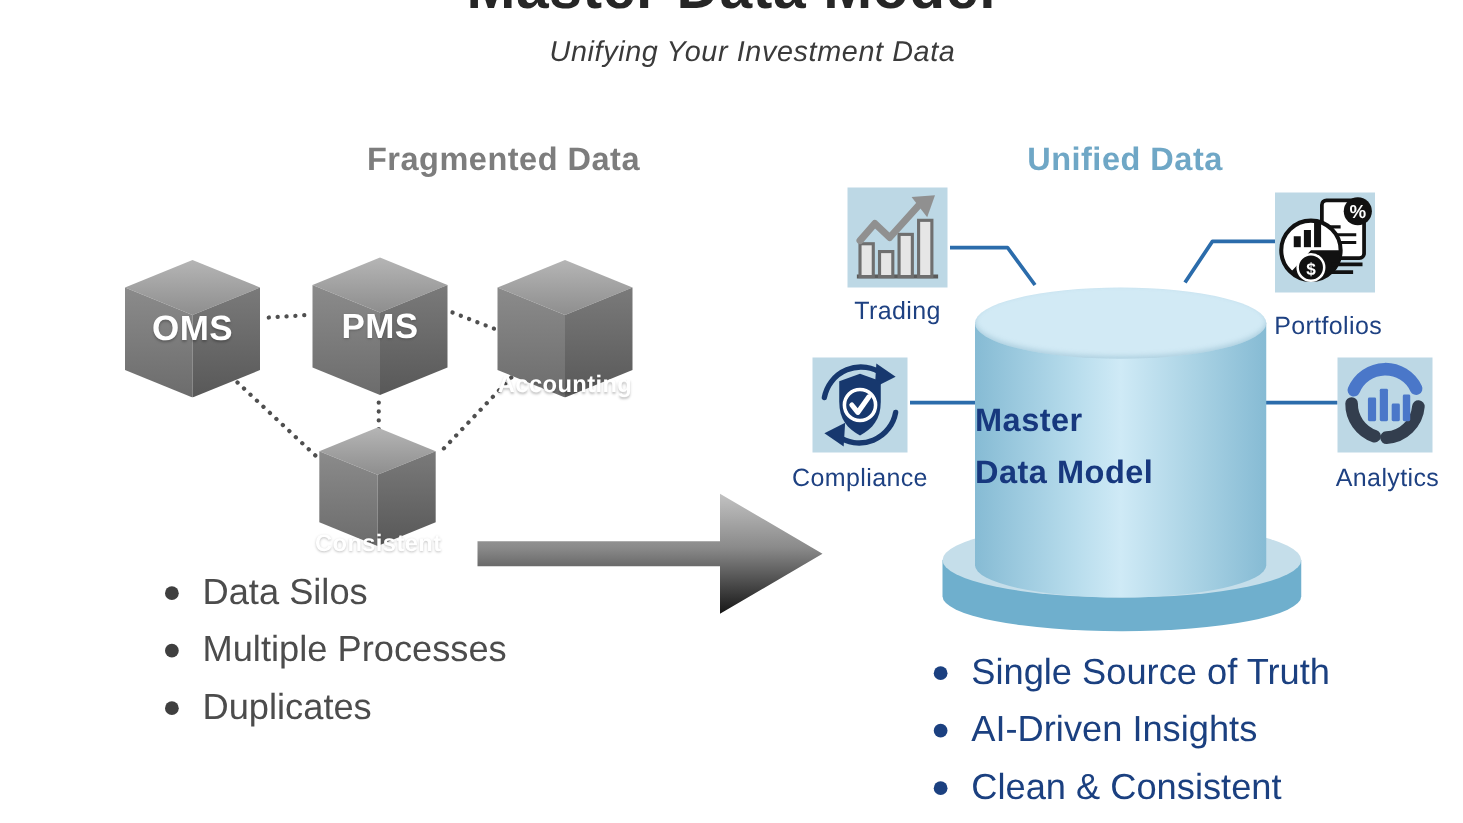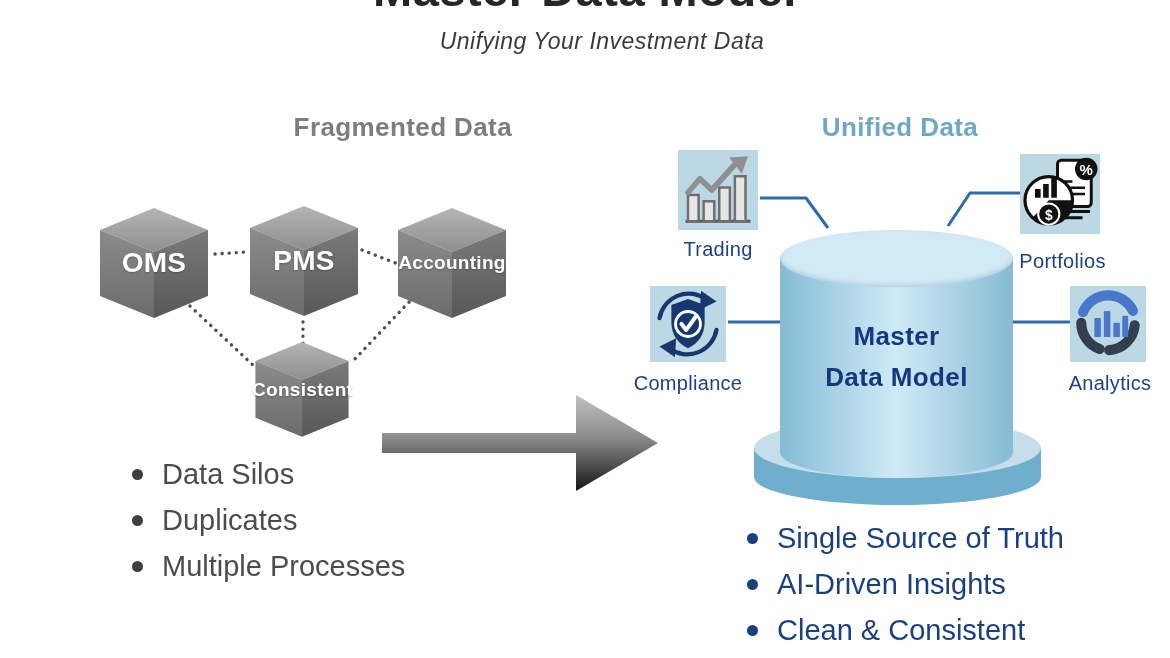--- a/index.html
+++ b/index.html
@@ -31,21 +31,21 @@
 
   
   .cube{pointer-events:none;}
   .cube svg{position:absolute;left:0;top:0;width:100%;height:100%;}
   .cube-label{
     position:absolute;left:0;top:50%;width:100%;transform:translateY(-46%);
     text-align:center;color:#ffffff;font-weight:bold;letter-spacing:.3px;
     text-shadow:0 1px 2px rgba(0,0,0,.25);
   }
   .cube-big .cube-label{font-size:28px;}
-  .cube-small .cube-label{font-size:19px;}
+  .cube-small .cube-label{font-size:19px;margin-top:46px;}
 
   
   .bullet-list{list-style:none;margin:0;padding:0;}
   .bullet-list li{position:relative;padding-left:32px;margin-bottom:13px;line-height:33px;}
   .left-bullets{left:130px;top:458px;width:420px;font-size:29px;color:#4c4c4c;}
   .right-bullets{left:745px;top:522px;width:420px;font-size:29px;color:#1b4080;}
   .bullet-dot{
     position:absolute;left:2px;top:11px;width:11px;height:11px;border-radius:50%;
   }
   .left-bullets .bullet-dot{background:#3f3f3f;}
@@ -62,21 +62,21 @@
   .cyl-body{
     left:780px;top:258px;width:233px;height:220px;z-index:3;
     background:linear-gradient(90deg,#86bbd4 0%,#b7dcec 34%,#cfeaf6 50%,#a9d2e4 76%,#86bbd4 100%);
     border-bottom-left-radius:117px 26px;border-bottom-right-radius:117px 26px;
   }
   .cyl-top{
     left:780px;top:230px;width:233px;height:57px;z-index:4;border-radius:50%;
     background:#d2eaf5;box-shadow:inset 0 -2px 4px rgba(110,160,185,.35);
   }
   .cyl-text{
-    left:780px;top:316px;width:233px;z-index:5;text-align:center;
+    left:780px;top:316px;width:233px;z-index:5;text-align:left;
     font-size:26px;font-weight:bold;color:#17387e;line-height:41px;letter-spacing:.4px;
   }
   .base-body{
     left:754px;top:448px;width:287px;height:57px;z-index:1;background:#6fafcd;
     border-bottom-left-radius:143px 28px;border-bottom-right-radius:143px 28px;
   }
   .base-top{
     left:754px;top:418px;width:287px;height:60px;z-index:2;border-radius:50%;
     background:#c5deea;
   }
@@ -165,22 +165,22 @@
     <svg viewBox="0 0 116 112">
       <polygon points="58,2 112,24 58,46 4,24" fill="url(#cubeTop)"></polygon>
       <polygon points="4,24 58,46 58,112 4,90" fill="url(#cubeL)"></polygon>
       <polygon points="58,46 112,24 112,90 58,112" fill="url(#cubeR)"></polygon>
     </svg>
     <span class="cube-label">Consistent</span>
   </div>
 
   <ul class="abs bullet-list left-bullets">
     <li><span class="bullet-dot"></span><span>Data Silos</span></li>
+    <li><span class="bullet-dot"></span><span>Multiple Processes</span></li>
     <li><span class="bullet-dot"></span><span>Duplicates</span></li>
-    <li><span class="bullet-dot"></span><span>Multiple Processes</span></li>
   </ul>
 
   <svg class="abs" style="left:380px;top:392px;width:280px;height:102px" viewBox="0 0 280 102">
     <polygon points="2,41 196,41 196,3 278,51 196,99 196,61 2,61" fill="url(#arrowGrad)"></polygon>
   </svg>
 
   <div class="abs unified-heading">Unified Data</div>
 
   <div class="abs node-icon z2" style="left:678px;top:150px;width:80px;height:80px">
     <svg viewBox="0 0 64 64">

